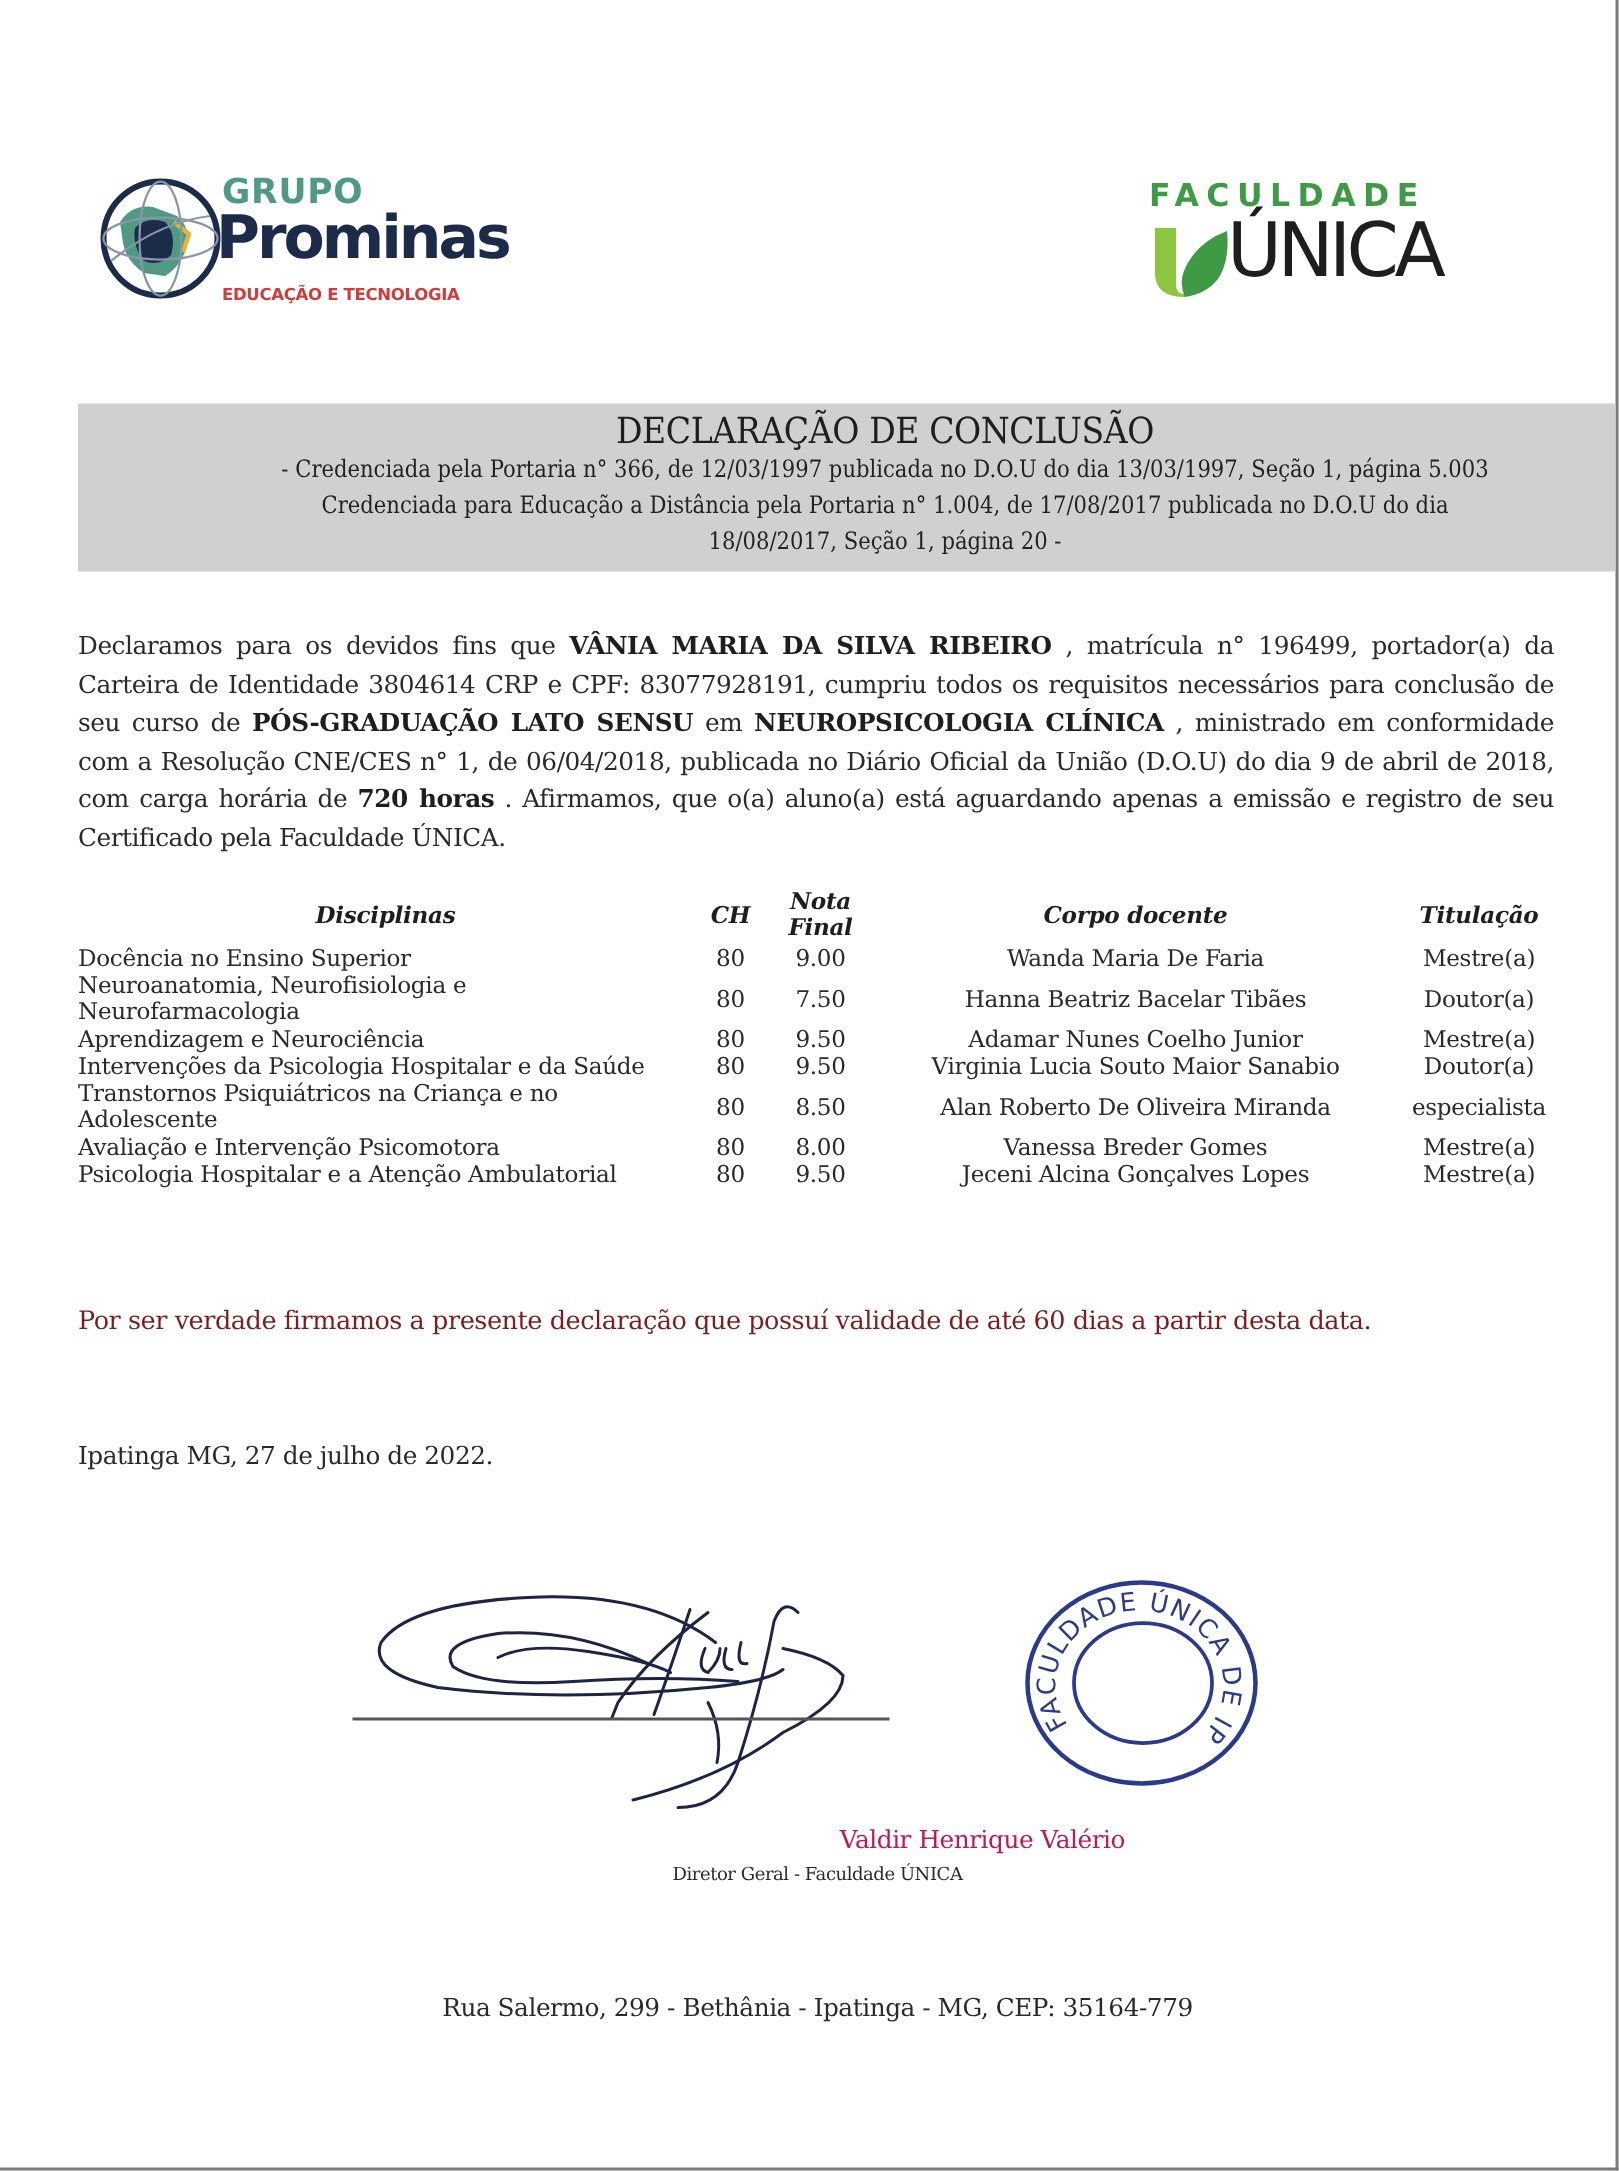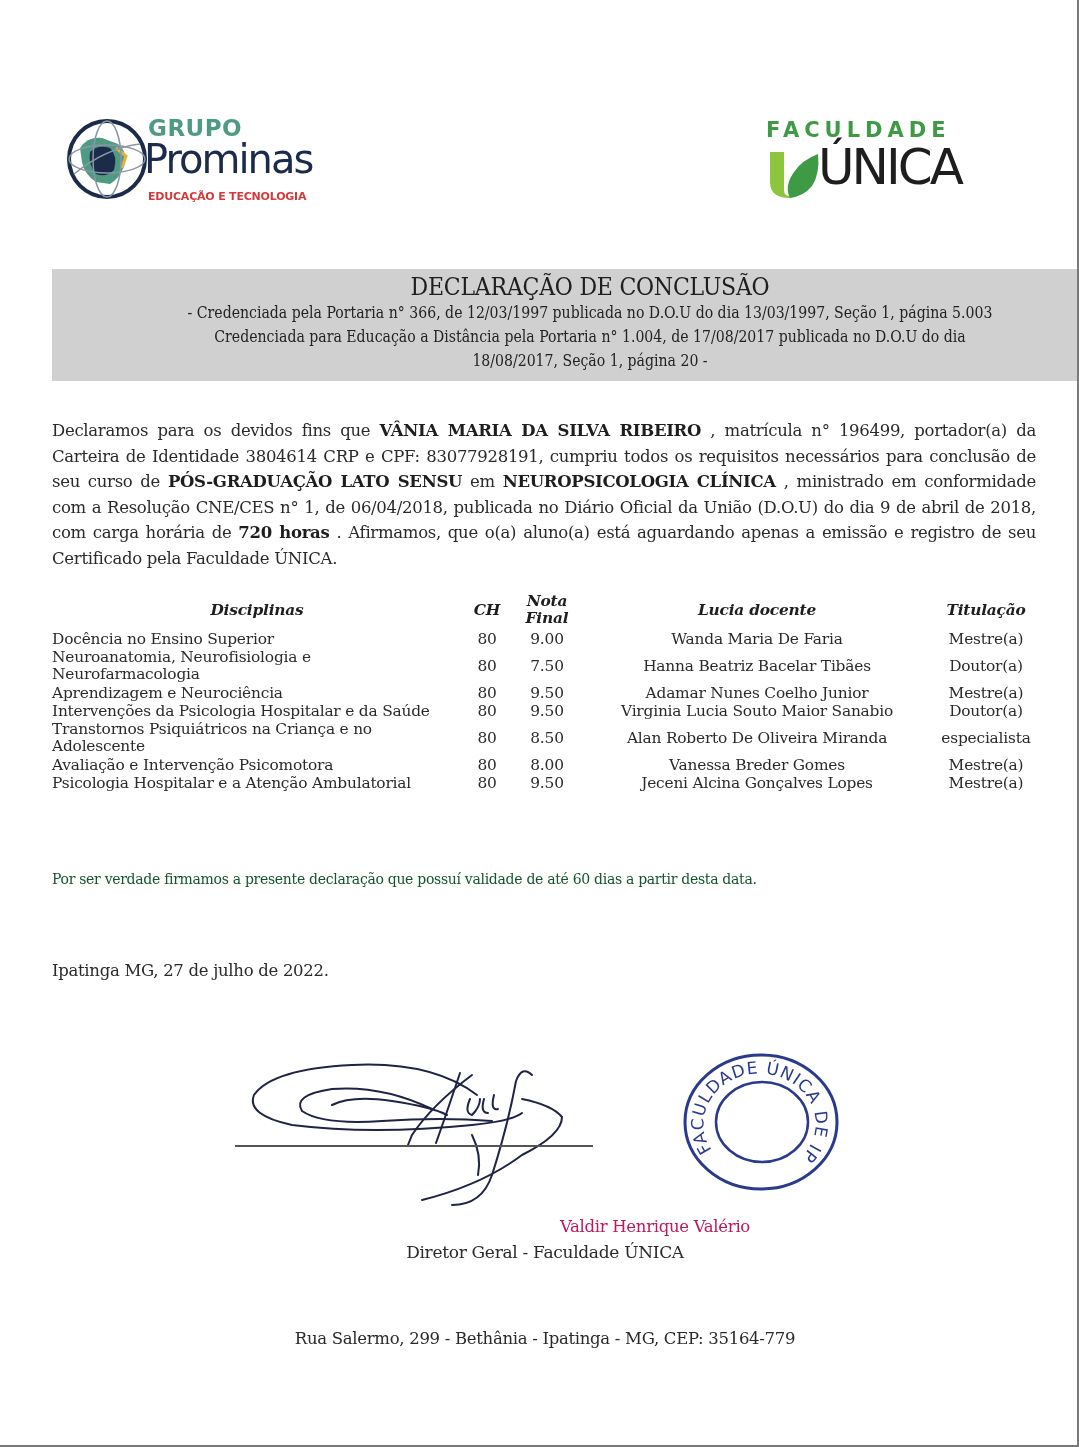--- a/index.html
+++ b/index.html
@@ -17,21 +17,21 @@
     #logo-prominas { left: 66px; top: 114px; width: 270px; height: 96px; }
     #logo-prominas .globe { position: absolute; left: 0; top: 4px; width: 82px; height: 82px; }
     #logo-prominas .grupo {
       position: absolute; left: 82px; top: 1px;
       font-family: "DejaVu Sans", sans-serif; font-weight: bold;
       font-size: 23px; color: #4e9a83; letter-spacing: 0.5px;
     }
     #logo-prominas .prominas {
       position: absolute; left: 78px; top: 22px;
       font-family: "DejaVu Sans", sans-serif;
-      font-size: 40px; color: #1c2b4a; letter-spacing: -2px; font-weight: 400;
+      font-size: 40px; color: #1c2b4a; letter-spacing: -2px; font-weight: 700;
     }
     #logo-prominas .edu {
       position: absolute; left: 82px; top: 76px;
       font-family: "DejaVu Sans", sans-serif; font-weight: bold;
       font-size: 11px; color: #d23b3b; letter-spacing: -0.2px;
     }
 
     #logo-unica { left: 764px; top: 118px; width: 230px; height: 90px; }
     #logo-unica .fac {
       position: absolute; left: 2px; top: 0;
@@ -83,38 +83,38 @@
     #grades-table th.c-disc { text-align: center; }
     #grades-table .c-ch { width: 50px; text-align: center; }
     #grades-table .c-nota { width: 70px; text-align: center; }
     #grades-table .c-doc { width: 350px; text-align: center; }
     #grades-table .c-tit { width: 108px; text-align: center; }
     #grades-table tr.head th { height: 40px; font-style: italic; }
     #grades-table tr.single td { height: 18px; }
     #grades-table tr.double td { height: 36px; }
 
     #validity {
-      left: 52px; top: 871px; font-size: 14px; color: #14532d; letter-spacing: -0.3px; text-align: right;
+      left: 52px; top: 871px; font-size: 17px; color: #7f1d1d; letter-spacing: -0.3px; text-align: right;
     }
     #place-date {
       left: 52px; top: 926px; font-size: 16.5px; color: #2a2a2a; letter-spacing: -0.3px; margin-top: 35px;
     }
 
     
     #signature { left: 232px; top: 1055px; width: 370px; height: 160px; }
     #signature-line { left: 235px; top: 1145px; width: 358px; height: 2px; background: #555; }
     #stamp { left: 682px; top: 1052px; width: 158px; height: 140px; }
 
     #signer-name {
       left: 340px; top: 1217px; width: 410px; text-align: right;
       font-size: 16.5px; color: #be185d; letter-spacing: -0.3px;
     }
     #signer-role {
       left: 340px; top: 1242px; width: 410px; text-align: center;
-      font-size: 17px; color: #2a2a2a; letter-spacing: -0.3px;
+      font-size: 12px; color: #2a2a2a; letter-spacing: -0.3px;
     }
     #address {
       left: 200px; top: 1329px; width: 690px; text-align: center;
       font-size: 16.5px; color: #2a2a2a; letter-spacing: -0.3px;
     }
   </style>
 </head>
 <body>
 
 <div id="logo-prominas" class="abs">
@@ -152,21 +152,21 @@
 
 <table id="grades-table" class="abs">
   <thead>
     <tr class="head">
       <th class="c-disc">Disciplinas</th>
       <th class="c-ch">CH</th>
       <th class="c-nota">
         <div>Nota</div>
         <div>Final</div>
       </th>
-      <th class="c-doc">Lucia docente</th>
+      <th class="c-doc">Corpo docente</th>
       <th class="c-tit">Titulação</th>
     </tr>
   </thead>
   <tbody id="grades-body">
       <tr class="single">
         <td class="c-disc">Docência no Ensino Superior</td>
         <td class="c-ch">80</td>
         <td class="c-nota">9.00</td>
         <td class="c-doc">Wanda Maria De Faria</td>
         <td class="c-tit">Mestre(a)</td>

